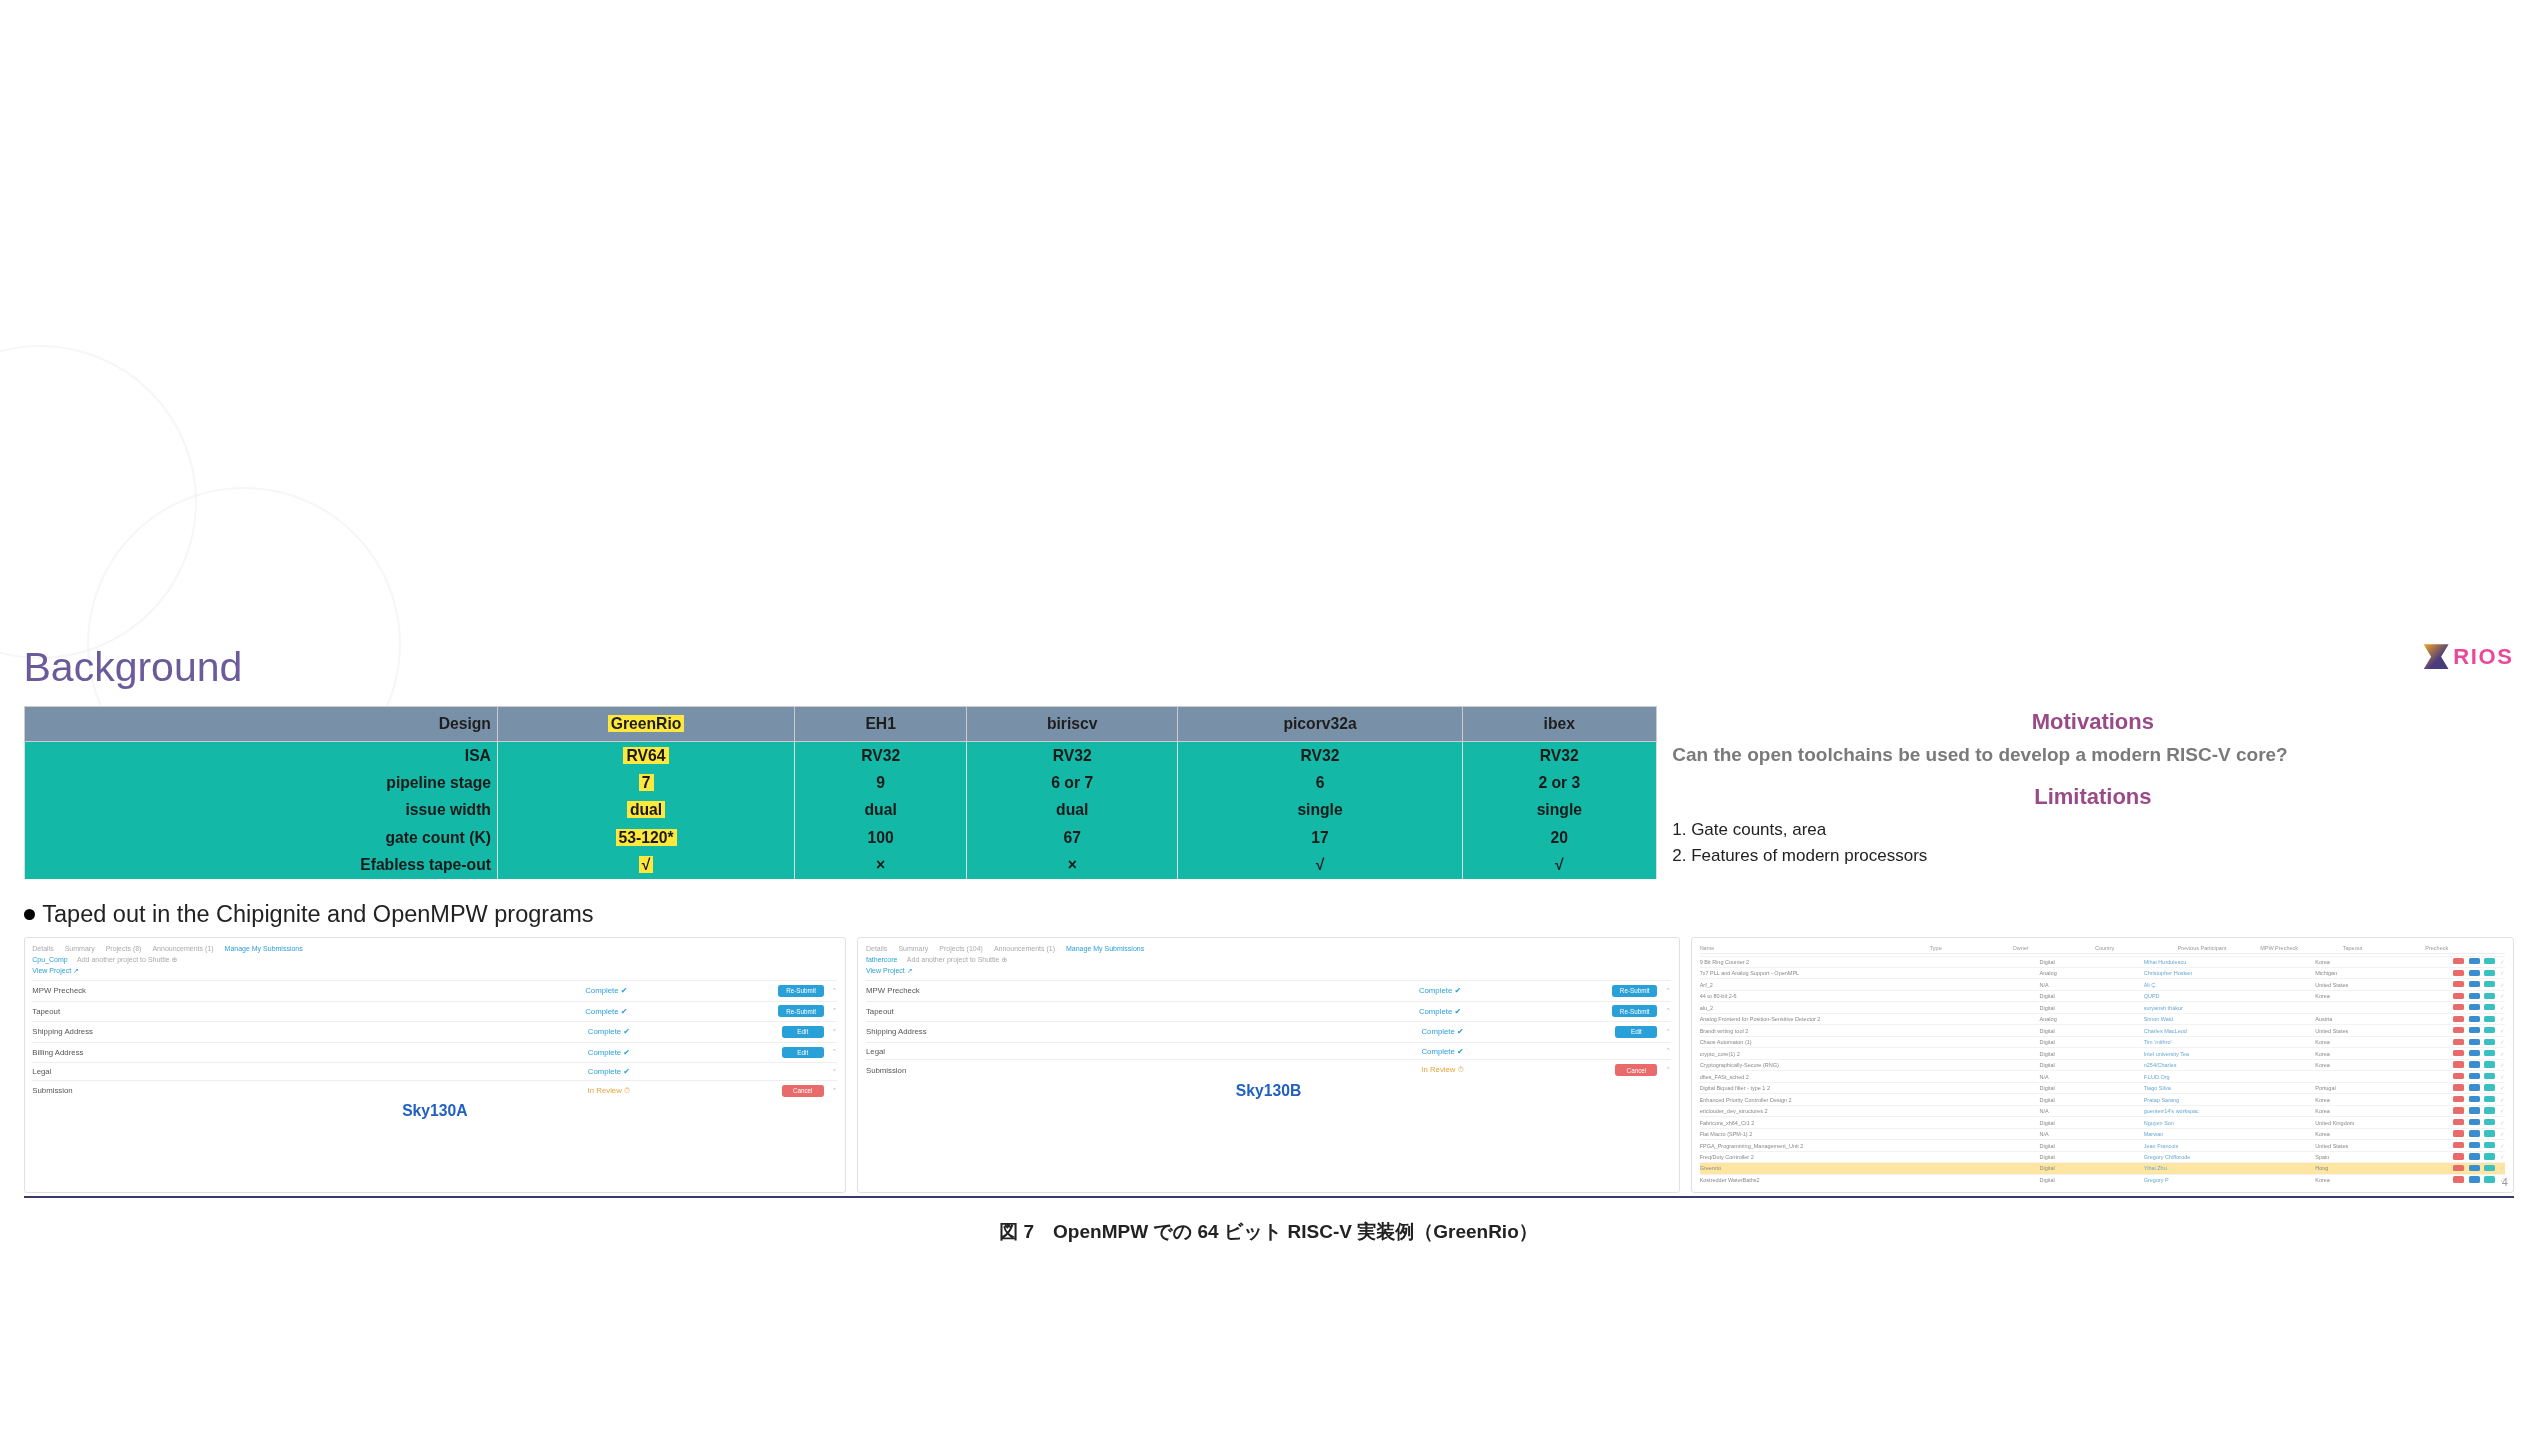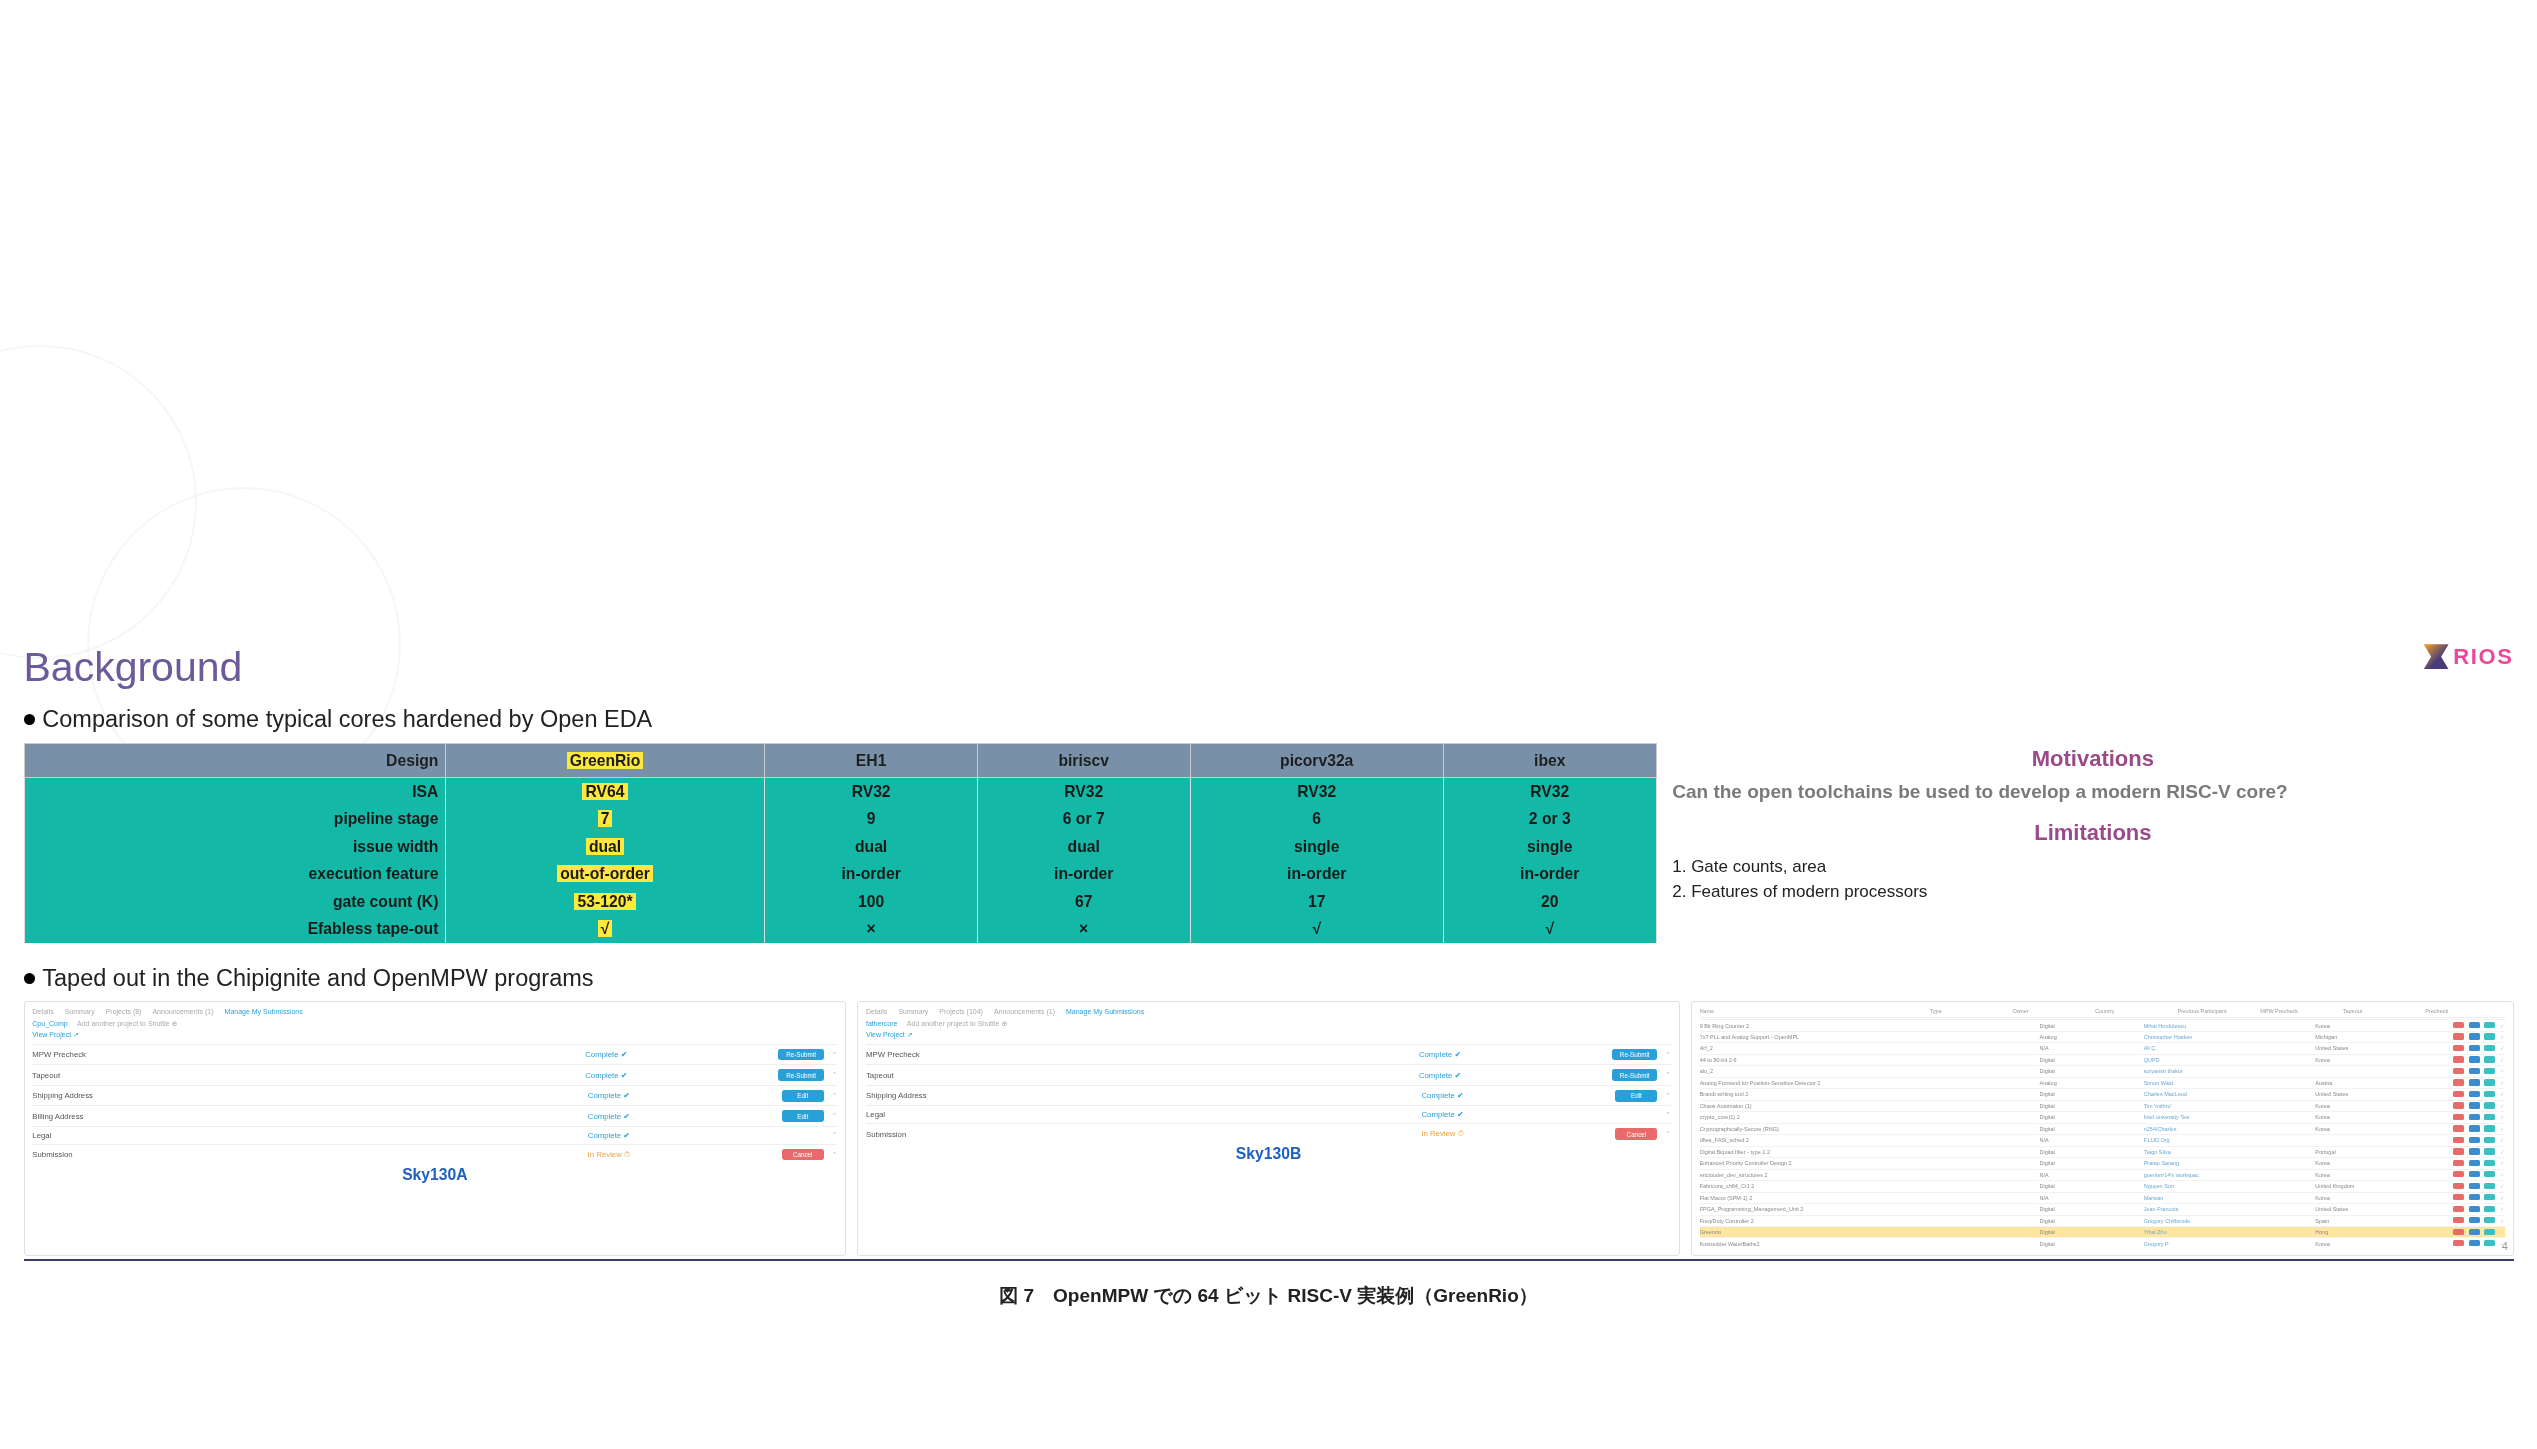--- a/index.html
+++ b/index.html
@@ -247,24 +247,20 @@
   <div class="watermark-right"></div>
 
   <div class="header-row">
     <div class="title">Background</div>
     <div class="logo">
       <div class="logo-icon"></div>
       <div class="logo-text">RIOS</div>
     </div>
   </div>
 
-  <div class="bullet-line">
-    <span class="bullet-dot"></span>
-    <span>Comparison of some typical cores hardened by Open EDA</span>
-  </div>
 
   <div class="main-row">
     <div class="table-wrap">
       <table class="comp">
         <tbody>
             <tr>
           <th>Design</th>
           <th><span class="hl">GreenRio</span></th>
           <th>EH1</th>
           <th>biriscv</th>
@@ -289,28 +285,20 @@
         </tr>
         <tr>
           <td>issue width</td>
           <td><span class="hl">dual</span></td>
           <td>dual</td>
           <td>dual</td>
           <td>single</td>
           <td>single</td>
         </tr>
         <tr>
-          <td>execution feature</td>
-          <td><span class="hl">out-of-order</span></td>
-          <td>in-order</td>
-          <td>in-order</td>
-          <td>in-order</td>
-          <td>in-order</td>
-        </tr>
-        <tr>
           <td>gate count (K)</td>
           <td><span class="hl">53-120*</span></td>
           <td>100</td>
           <td>67</td>
           <td>17</td>
           <td>20</td>
         </tr>
         <tr>
           <td>Efabless tape-out</td>
           <td><span class="hl">√</span></td>

